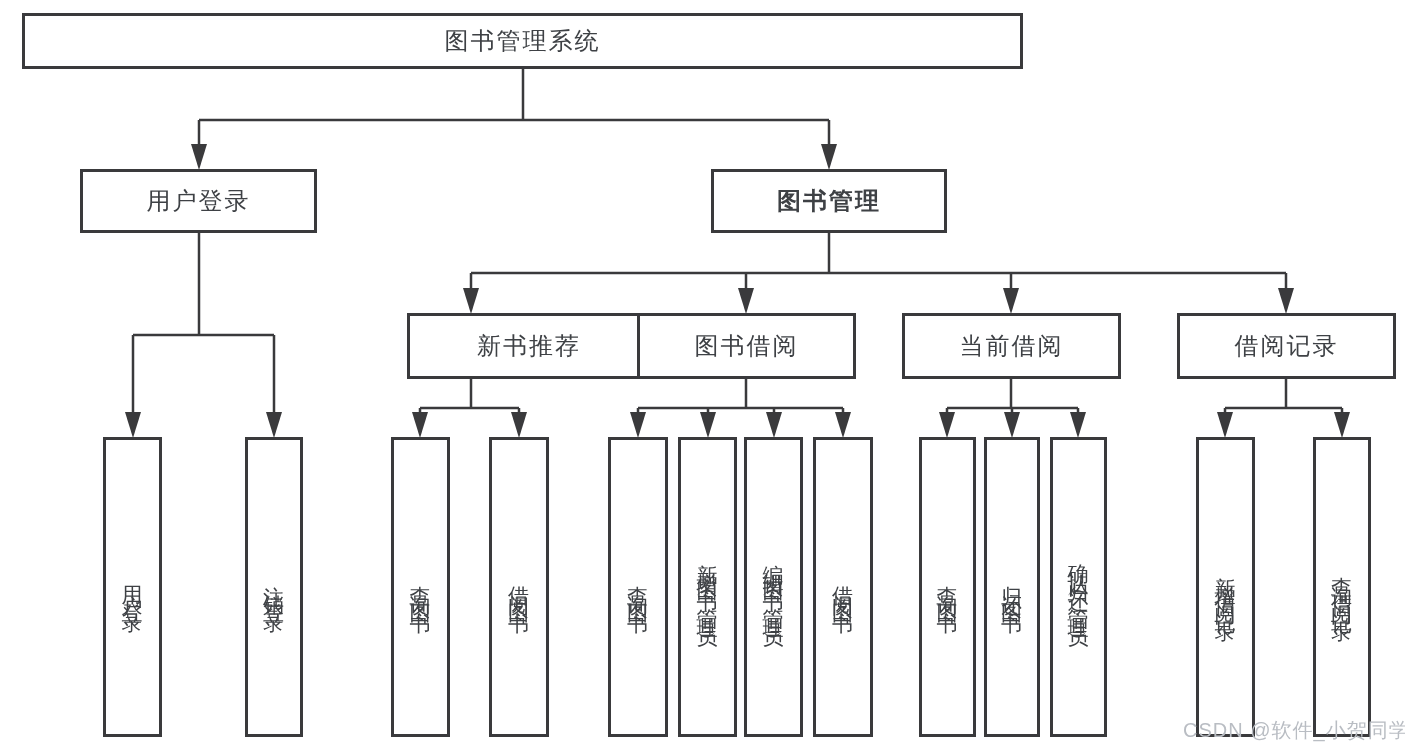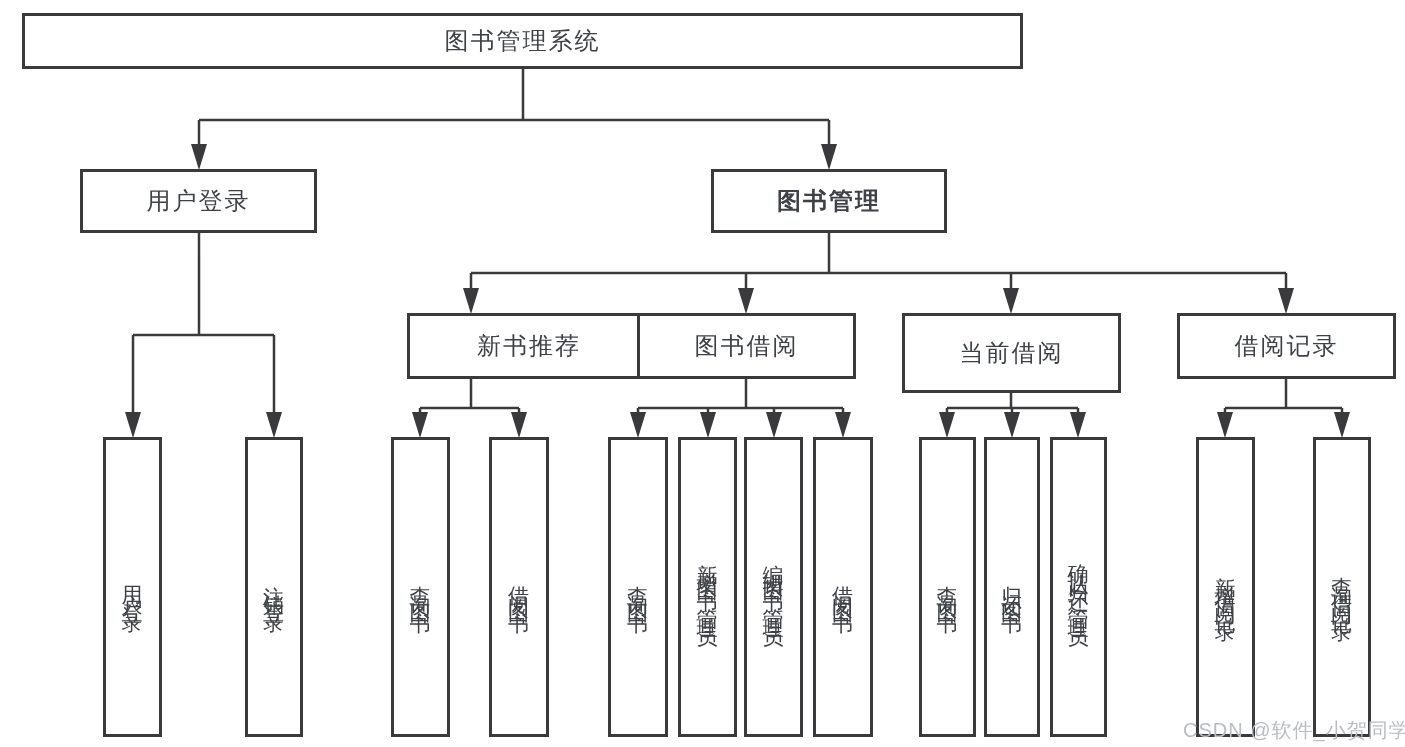--- a/index.html
+++ b/index.html
@@ -29,21 +29,21 @@
     letter-spacing:9px;
     line-height:1.1;
     white-space:nowrap;
   }
   
   .n-root{left:22px;top:13px;width:1001px;height:56px;}
   .n-l2a{left:80px;top:169px;width:237px;height:64px;}
   .n-l2b{left:711px;top:169px;width:236px;height:64px;font-weight:bold;}
   .n-l3a{left:363px;top:313px;width:244px;height:66px;margin-left:44px;}
   .n-l3b{left:637px;top:313px;width:219px;height:66px;font-family:Liberation Mono, monospace;}
-  .n-l3c{left:902px;top:313px;width:219px;height:80px;}
+  .n-l3c{left:902px;top:313px;width:219px;height:66px;}
   .n-l3d{left:1177px;top:313px;width:219px;height:66px;}
   .leaf{top:437px;height:300px;}
   .n-f1{left:103px;width:59px;}
   .n-f2{left:245px;width:58px;}
   .n-f3{left:391px;width:59px;}
   .n-f4{left:489px;width:60px;}
   .n-f5{left:608px;width:60px;}
   .n-f6{left:678px;width:59px;}
   .n-f7{left:744px;width:59px;}
   .n-f8{left:813px;width:60px;}

